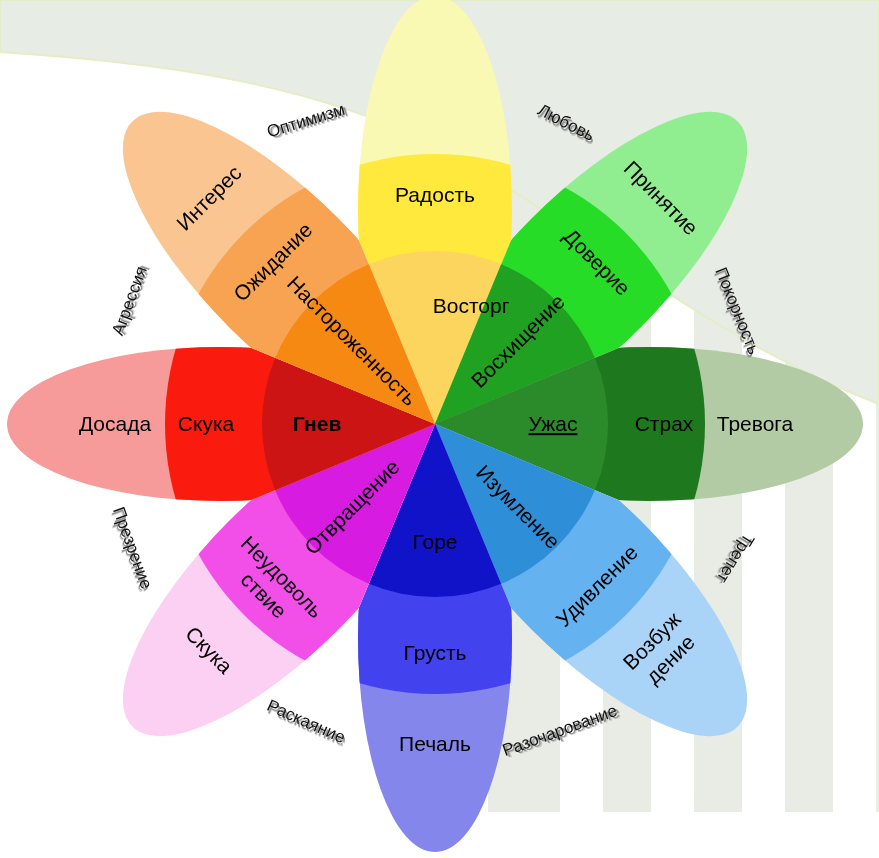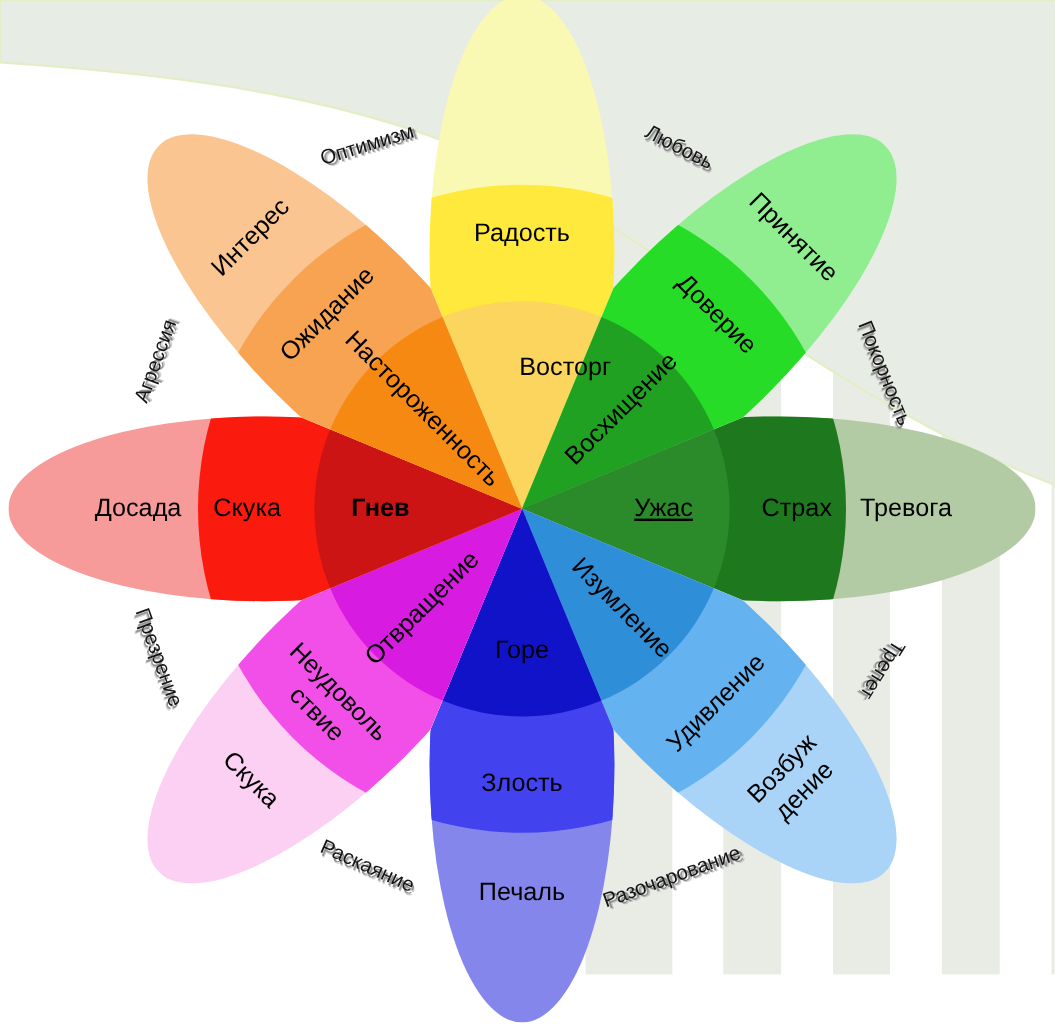--- a/index.html
+++ b/index.html
@@ -115,21 +115,21 @@
       <div class="petal-label" style="left: 596.927px; top: 262.073px; transform: translate(-50%, -50%) rotate(45deg);">Доверие</div>
       <div class="petal-label" style="left: 661.274px; top: 197.726px; transform: translate(-50%, -50%) rotate(45deg);">Принятие</div>
       <div class="petal-label" style="left: 553px; top: 424px; transform: translate(-50%, -50%) rotate(0deg); text-decoration: underline;">Ужас</div>
       <div class="petal-label" style="left: 664px; top: 424px; transform: translate(-50%, -50%) rotate(0deg);">Страх</div>
       <div class="petal-label" style="left: 755px; top: 424px; transform: translate(-50%, -50%) rotate(0deg);">Тревога</div>
       <div class="petal-label" style="left: 518.439px; top: 507.439px; transform: translate(-50%, -50%) rotate(45deg);">Изумление</div>
       <div class="petal-label" style="left: 596.927px; top: 585.927px; transform: translate(-50%, -50%) rotate(-45deg);">Удивление</div>
       <div class="petal-label" style="left: 661.274px; top: 650.274px; transform: translate(-50%, -50%) rotate(-45deg);">Возбуж
 дение</div>
       <div class="petal-label" style="left: 435px; top: 542px; transform: translate(-50%, -50%) rotate(0deg);">Горе</div>
-      <div class="petal-label" style="left: 435px; top: 653px; transform: translate(-50%, -50%) rotate(0deg);">Злость</div>
+      <div class="petal-label" style="left: 435px; top: 653px; transform: translate(-50%, -50%) rotate(0deg);">Грусть</div>
       <div class="petal-label" style="left: 435px; top: 744px; transform: translate(-50%, -50%) rotate(0deg);">Печаль</div>
       <div class="petal-label" style="left: 351.561px; top: 507.439px; transform: translate(-50%, -50%) rotate(-45deg);">Отвращение</div>
       <div class="petal-label" style="left: 273.073px; top: 585.927px; transform: translate(-50%, -50%) rotate(45deg);">Неудоволь
 ствие</div>
       <div class="petal-label" style="left: 208.726px; top: 650.274px; transform: translate(-50%, -50%) rotate(45deg);">Скука</div>
       <div class="petal-label" style="left: 317px; top: 424px; transform: translate(-50%, -50%) rotate(0deg); font-weight: bold;">Гнев</div>
       <div class="petal-label" style="left: 206px; top: 424px; transform: translate(-50%, -50%) rotate(0deg);">Скука</div>
       <div class="petal-label" style="left: 115px; top: 424px; transform: translate(-50%, -50%) rotate(0deg);">Досада</div>
       <div class="petal-label" style="left: 351.561px; top: 340.561px; transform: translate(-50%, -50%) rotate(45deg);">Настороженность</div>
       <div class="petal-label" style="left: 273.073px; top: 262.073px; transform: translate(-50%, -50%) rotate(-45deg);">Ожидание</div>

